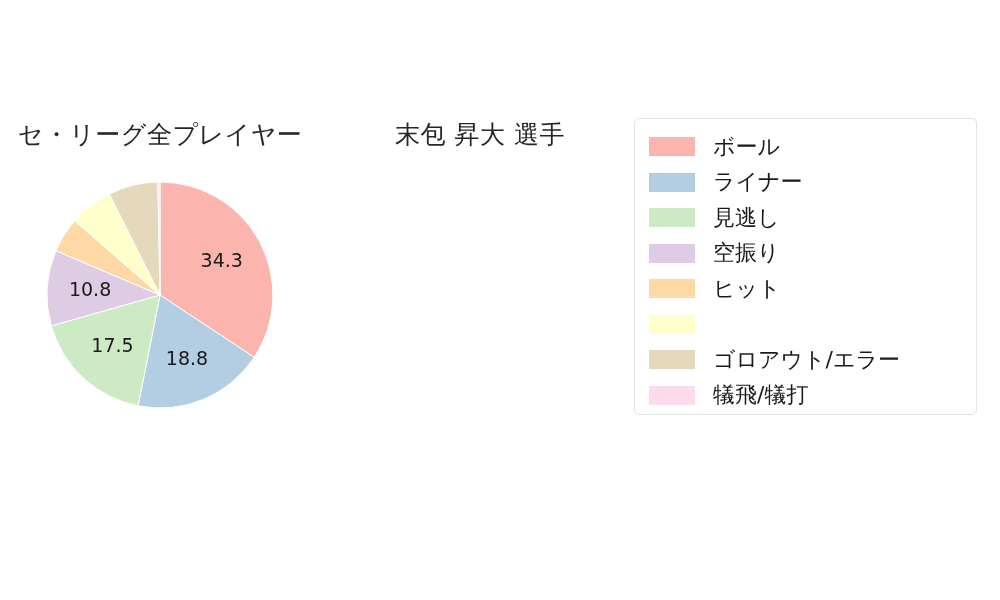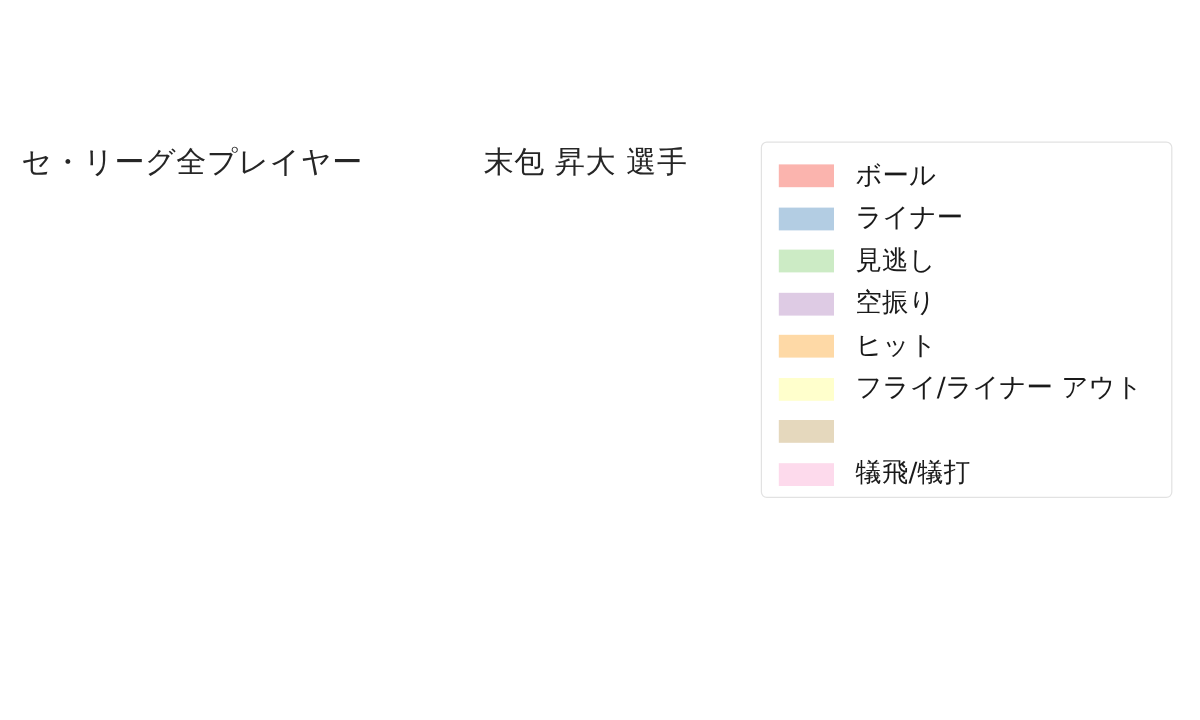--- a/index.html
+++ b/index.html
@@ -24,21 +24,21 @@
   }
 
   
   .panel {
     position: absolute;
     top: 100px;
     width: 320px;
     height: 330px;
   }
   #panel-league { left: 0px; }
-  #panel-player { left: 328px; }
+  #panel-player { left: 320px; }
 
   .panel-title {
     position: absolute;
     top: 18px;
     left: 0;
     width: 100%;
     text-align: center;
     font-size: 25px;
     color: #262626;
     letter-spacing: 0.5px;
@@ -99,20 +99,36 @@
     line-height: 1;
   }
 </style>
 </head>
 <body>
 
 <div id="figure">
 
   <div class="panel" id="panel-league">
     <div class="panel-title">セ・リーグ全プレイヤー</div>
+    <div class="pie-wrap">
+      <svg class="pie-svg" id="pie-svg-0" width="230" height="230" viewBox="0 0 230 230">
+          <path d="M 115 115 L 115.00 2.00 A 113 113 0 0 1 209.25 177.34 Z" fill="#fbb4ae" stroke="#ffffff" stroke-width="1"></path>
+          <text class="slice-label" x="176.71" y="81.83">34.3</text>
+          <path d="M 115 115 L 209.25 177.34 A 113 113 0 0 1 93.13 225.86 Z" fill="#b3cde3" stroke="#ffffff" stroke-width="1"></path>
+          <text class="slice-label" x="142.01" y="179.64">18.8</text>
+          <path d="M 115 115 L 93.13 225.86 A 113 113 0 0 1 6.29 145.84 Z" fill="#ccebc5" stroke="#ffffff" stroke-width="1"></path>
+          <text class="slice-label" x="67.52" y="166.52">17.5</text>
+          <path d="M 115 115 L 6.29 145.84 A 113 113 0 0 1 11.01 70.77 Z" fill="#decbe4" stroke="#ffffff" stroke-width="1"></path>
+          <text class="slice-label" x="45.08" y="110.60">10.8</text>
+          <path d="M 115 115 L 11.01 70.77 A 113 113 0 0 1 29.77 40.81 Z" fill="#fed9a6" stroke="#ffffff" stroke-width="1"></path>
+          <path d="M 115 115 L 29.77 40.81 A 113 113 0 0 1 64.33 14.00 Z" fill="#ffffcc" stroke="#ffffff" stroke-width="1"></path>
+          <path d="M 115 115 L 64.33 14.00 A 113 113 0 0 1 112.87 2.02 Z" fill="#e5d8bd" stroke="#ffffff" stroke-width="1"></path>
+          <path d="M 115 115 L 112.87 2.02 A 113 113 0 0 1 115.00 2.00 Z" fill="#fddaec" stroke="#ffffff" stroke-width="1"></path>
+        </svg>
+    </div>
   </div>
 
   <div class="panel" id="panel-player">
     <div class="panel-title">末包 昇大 選手</div>
   </div>
 
   <div id="legend">
     <ul class="legend-list" id="legend-list">
         <li class="legend-row">
           <span class="legend-swatch" style="background: rgb(251, 180, 174);"></span>
@@ -129,24 +145,24 @@
         <li class="legend-row">
           <span class="legend-swatch" style="background: rgb(222, 203, 228);"></span>
           <span class="legend-text">空振り</span>
         </li>
         <li class="legend-row">
           <span class="legend-swatch" style="background: rgb(254, 217, 166);"></span>
           <span class="legend-text">ヒット</span>
         </li>
         <li class="legend-row">
           <span class="legend-swatch" style="background: rgb(255, 255, 204);"></span>
-          <span class="legend-text">フライ/ライナー アウト</span>
         </li>
         <li class="legend-row">
           <span class="legend-swatch" style="background: rgb(229, 216, 189);"></span>
+          <span class="legend-text">ゴロアウト/エラー</span>
         </li>
         <li class="legend-row">
           <span class="legend-swatch" style="background: rgb(253, 218, 236);"></span>
           <span class="legend-text">犠飛/犠打</span>
         </li>
       </ul>
   </div>
 
 </div>
 

